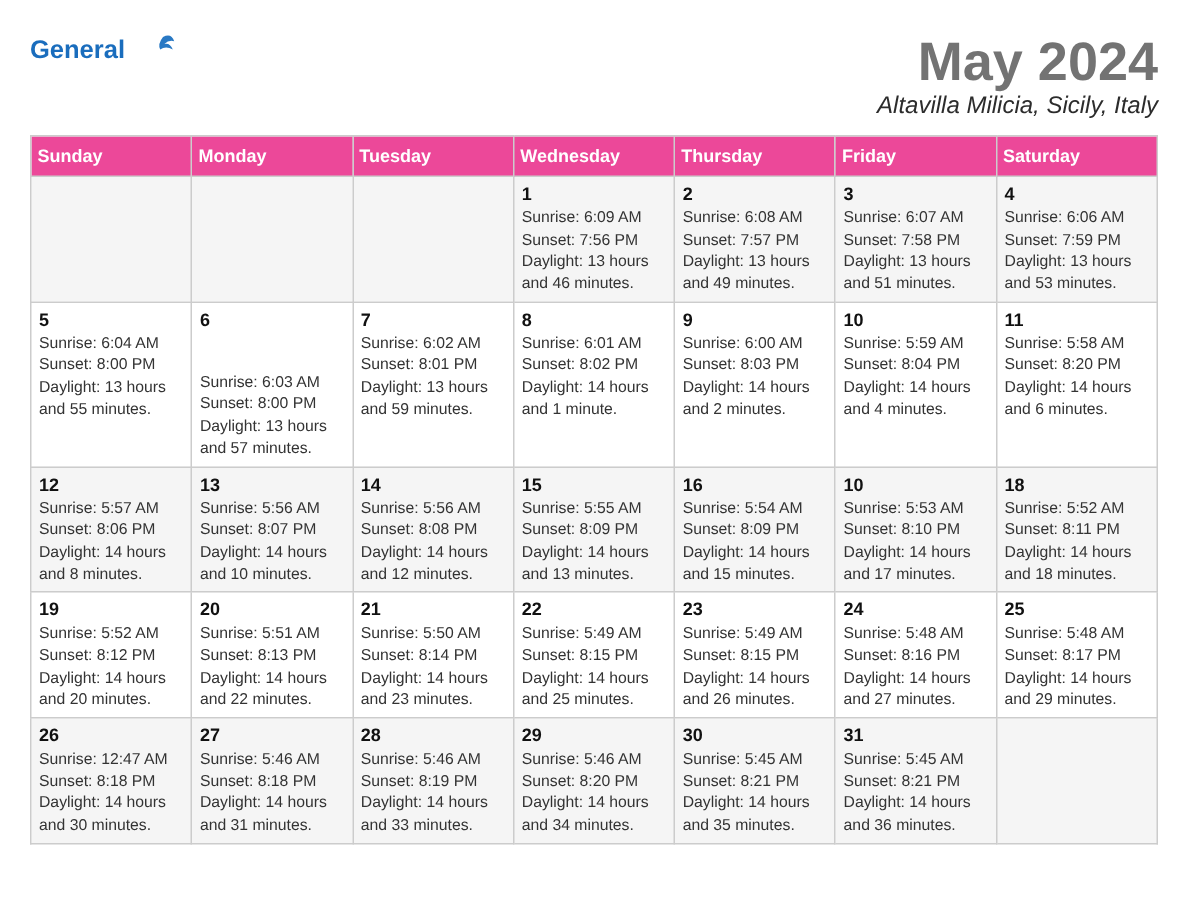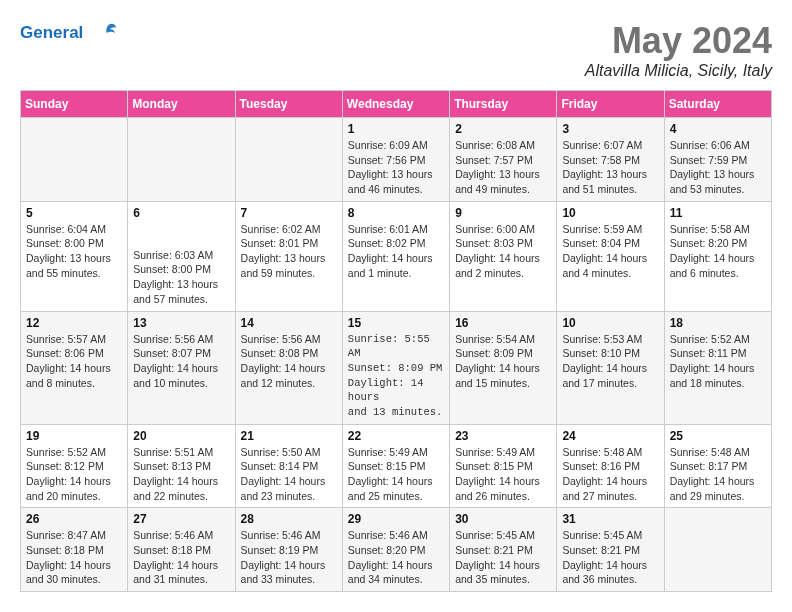--- a/index.html
+++ b/index.html
@@ -222,21 +222,21 @@
         </td>
         <td>
           <div class="day-number">14</div>
           <div class="day-info" style="white-space: pre-line;">Sunrise: 5:56 AM
 Sunset: 8:08 PM
 Daylight: 14 hours
 and 12 minutes.</div>
         </td>
         <td>
           <div class="day-number">15</div>
-          <div class="day-info" style="white-space: pre-line; font-family: Liberation Mono, monospace;">Sunrise: 5:55 AM
+          <div class="day-info" style="white-space: pre-line;">Sunrise: 5:55 AM
 Sunset: 8:09 PM
 Daylight: 14 hours
 and 13 minutes.</div>
         </td>
         <td>
           <div class="day-number">16</div>
           <div class="day-info" style="white-space: pre-line;">Sunrise: 5:54 AM
 Sunset: 8:09 PM
 Daylight: 14 hours
 and 15 minutes.</div>
@@ -303,21 +303,21 @@
           <div class="day-number">25</div>
           <div class="day-info" style="white-space: pre-line;">Sunrise: 5:48 AM
 Sunset: 8:17 PM
 Daylight: 14 hours
 and 29 minutes.</div>
         </td>
       </tr>
       <tr>
         <td>
           <div class="day-number">26</div>
-          <div class="day-info" style="white-space: pre-line;">Sunrise: 8:47 AM
+          <div class="day-info" style="white-space: pre-line;">Sunrise: 12:47 AM
 Sunset: 8:18 PM
 Daylight: 14 hours
 and 30 minutes.</div>
         </td>
         <td>
           <div class="day-number">27</div>
           <div class="day-info" style="white-space: pre-line;">Sunrise: 5:46 AM
 Sunset: 8:18 PM
 Daylight: 14 hours
 and 31 minutes.</div>

